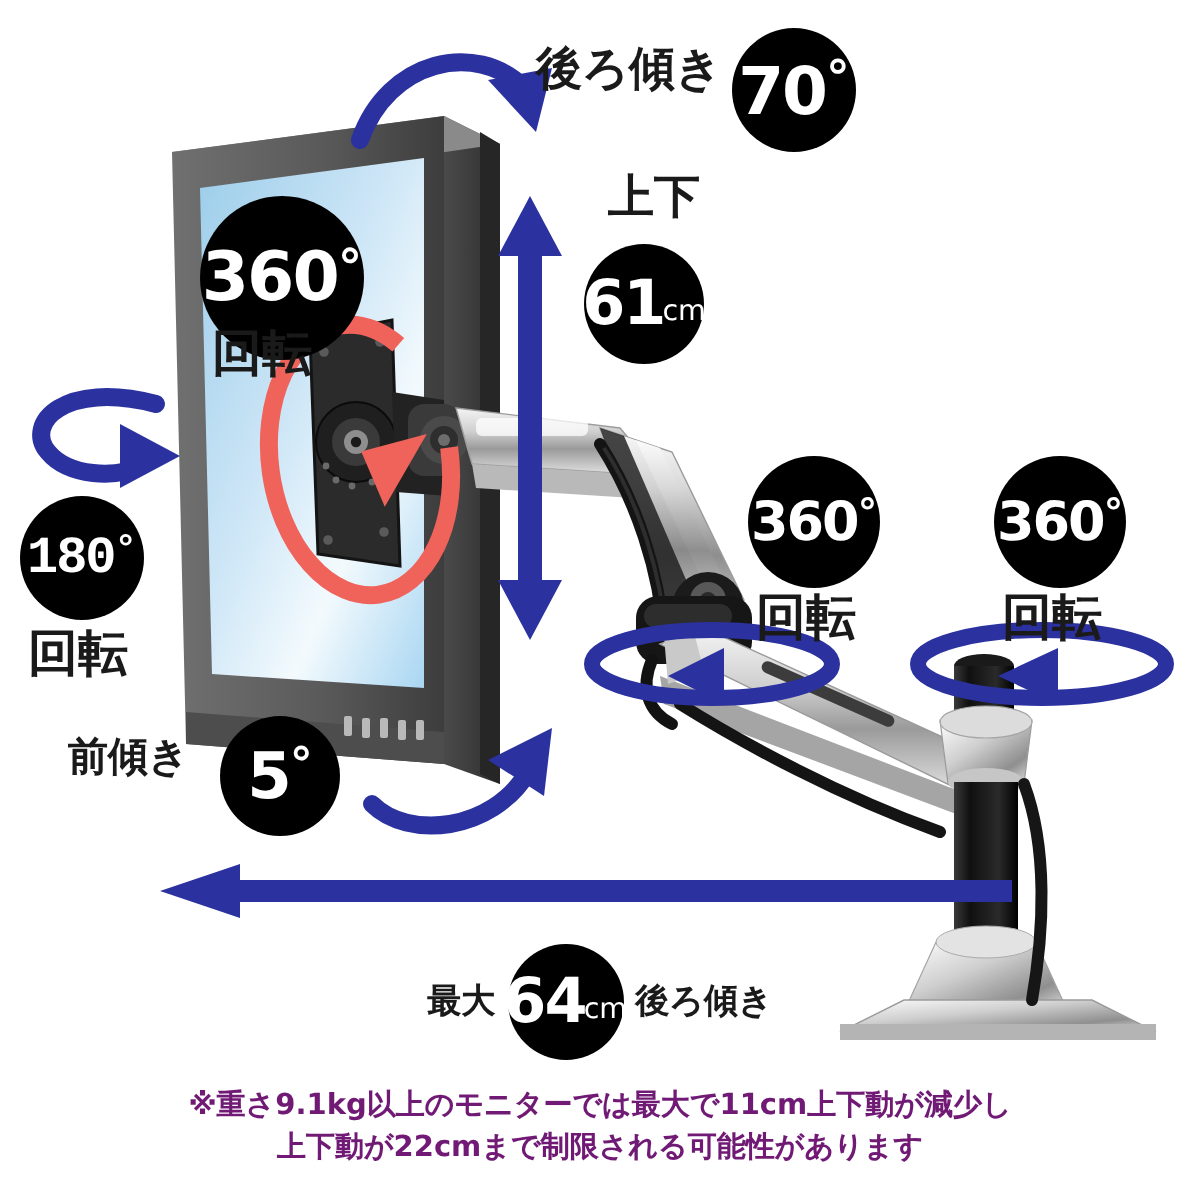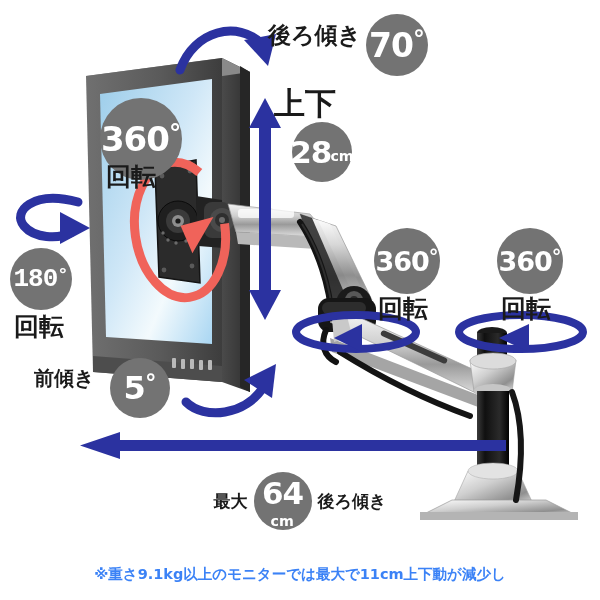--- a/index.html
+++ b/index.html
@@ -9,57 +9,57 @@
     font-family:"DejaVu Sans","Liberation Sans",sans-serif;
     overflow:hidden;
     position:relative;
   }
   #stage{position:absolute;left:0;top:0;width:600px;height:600px;}
   .abs{position:absolute;}
 
   
   .badge{
     border-radius:50%;
-    background:#737373;
+    background:#000000;
     color:#ffffff;
     display:flex;align-items:center;justify-content:center;
     font-weight:bold;
     line-height:1;
     letter-spacing:-1px;
     white-space:nowrap;
   }
-  .badge .unit{font-size:.46em;letter-spacing:0;margin-left:-1px;position:relative;top:.30em;font-weight:bold;}
+  .badge .unit{font-size:.46em;letter-spacing:0;margin-left:-1px;position:relative;top:.30em;font-weight:normal;}
   .badge .deg{font-size:.72em;position:relative;top:-.20em;letter-spacing:0;}
 
   
   .jlabel{
     color:#1a1a1a;
     font-weight:bold;
     white-space:nowrap;
     line-height:1;
   }
 
   
   #footnote{
     position:absolute;left:0;right:0;bottom:14px;
     text-align:center;
-    color:#3b82f6;
+    color:#701a75;
     font-weight:bold;
     font-size:14.5px;
     line-height:1.5;
   }
   #footnote div{white-space:nowrap;}
 
   
   #travel-row{
     position:absolute;left:0;top:472px;width:600px;
     display:flex;align-items:center;justify-content:center;gap:6px;
   }
   #travel-row .jlabel{font-size:17px;}
-  #travel-row .badge{width:58px;height:58px;font-size:31px;flex-direction:column;}
+  #travel-row .badge{width:58px;height:58px;font-size:31px;}
 
   svg{overflow:visible;}
 </style>
 </head>
 <body>
 
 <div id="stage">
 
   <svg class="abs" style="left:0;top:0;" width="600" height="600" viewBox="0 0 600 600">
     <defs>
@@ -248,23 +248,23 @@
     <rect x="34" y="8" width="392" height="11" fill="#2b32a0"></rect>
     <polygon points="0,13.5 40,0 40,27" fill="#2b32a0"></polygon>
   </svg>
 
   <div class="abs jlabel" style="left:268px;top:24px;font-size:23px;">後ろ傾き</div>
   <div class="abs badge" style="left:366px;top:14px;width:62px;height:62px;font-size:33px;">
     <span>70</span>
       <span class="deg">°</span>
   </div>
 
-  <div class="abs jlabel" style="left:274px;top:88px;font-size:31px;">上下</div>
+  <div class="abs jlabel" style="left:304px;top:88px;font-size:23px;">上下</div>
   <div class="abs badge" style="left:292px;top:122px;width:60px;height:60px;font-size:31px;">
-    <span>28</span>
+    <span>61</span>
       <span class="unit">cm</span>
   </div>
 
   <div class="abs badge" style="left:100px;top:98px;width:82px;height:82px;font-size:34px;">
     <span>360</span>
       <span class="deg">°</span>
   </div>
   <div class="abs jlabel" style="left:106px;top:164px;font-size:25px;">回転</div>
 
   <div class="abs badge" style="left:10px;top:248px;width:62px;height:62px;font-size:26px;font-family:Liberation Mono, monospace;">
@@ -295,15 +295,16 @@
     <span class="jlabel">最大</span>
     <span class="badge">
       <span>64</span>
         <span class="unit">cm</span>
     </span>
     <span class="jlabel">後ろ傾き</span>
   </div>
 
   <div id="footnote">
     <div>※重さ9.1kg以上のモニターでは最大で11cm上下動が減少し</div>
+    <div>上下動が22cmまで制限される可能性があります</div>
   </div>
 
 </div>
 
 </body></html>

